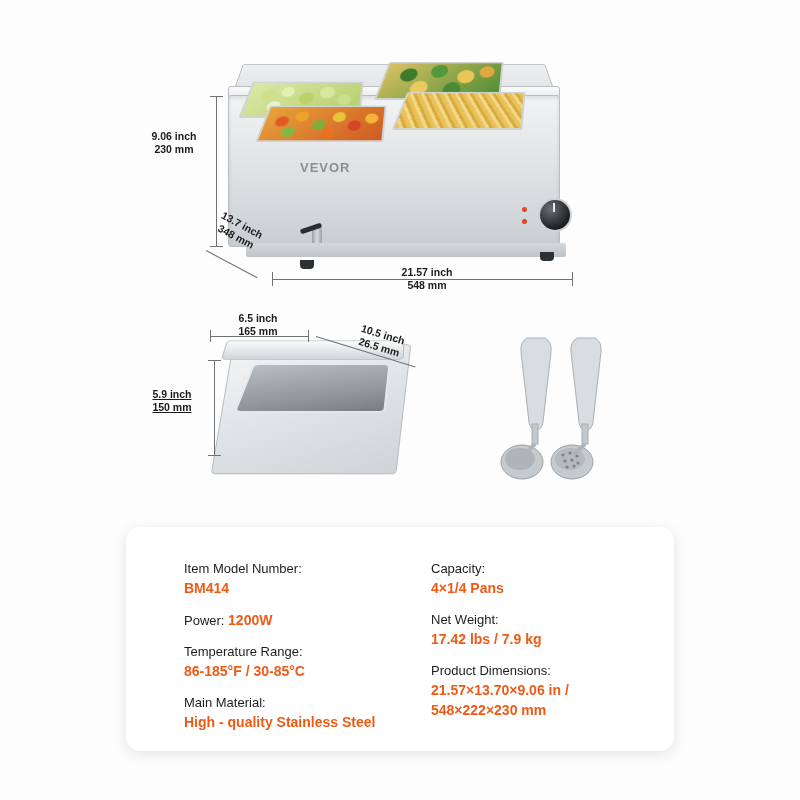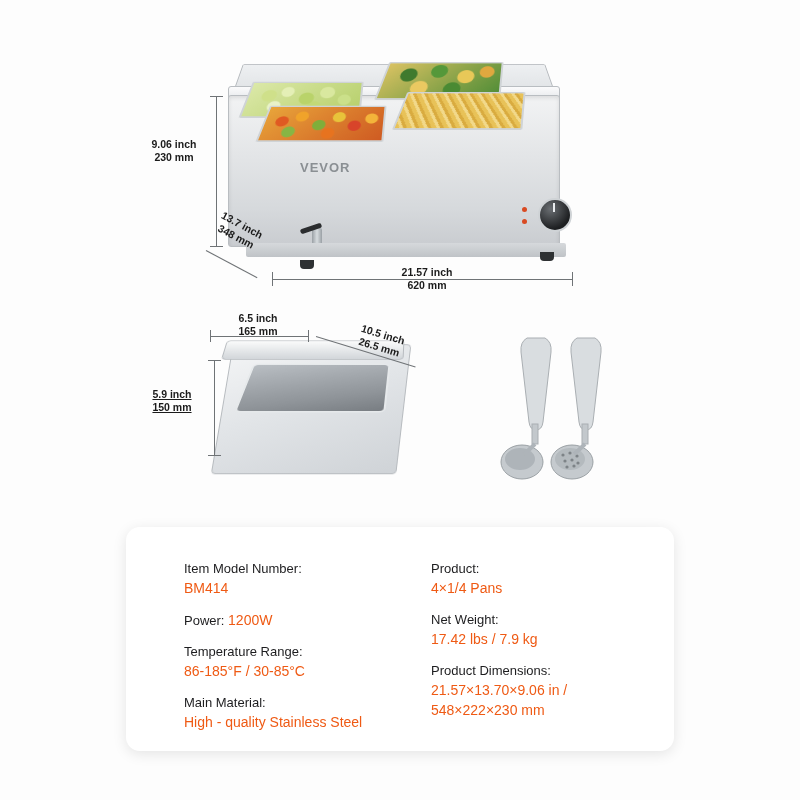--- a/index.html
+++ b/index.html
@@ -237,21 +237,21 @@
   .spec-col { width: 215px; }
   .spec-item { margin-bottom: 12px; }
   .spec-label {
     font-size: 13px;
     color: #1d1d1f;
     line-height: 19px;
   }
   .spec-value {
     font-size: 14px;
     color: #ef5a14;
-    font-weight: normal;
+    font-weight: bold;
     line-height: 20px;
     white-space: pre-line;
   }
   .spec-inline .spec-label { display: inline; }
   .spec-inline .spec-value { display: inline; text-align: center; }
 </style>
 </head>
 <body>
 
 <div class="page">
@@ -276,32 +276,32 @@
     <div class="tap"></div>
     <div class="tap-handle"></div>
 
     <div class="base-shadow"></div>
     <div class="foot foot-1"></div>
     <div class="foot foot-2"></div>
 
     <div class="dimline dim-v" style="left:216px; top:96px; height:150px;"></div>
     <div class="tick" style="left:210px; top:96px; width:13px; height:1px;"></div>
     <div class="tick" style="left:210px; top:246px; width:13px; height:1px;"></div>
-    <div class="dimlabel" style="left:136px; top:130px; width:76px;margin-top:8px;">9.06 inch
+    <div class="dimlabel" style="left:136px; top:130px; width:76px;">9.06 inch
 230 mm</div>
 
     <div class="dimline" style="left:206px; top:250px; width:58px; height:1px; transform:rotate(28deg); transform-origin:left center;"></div>
     <div class="dimlabel" style="left:196px; top:218px; width:86px; transform:rotate(28deg);">13.7 inch
 348 mm</div>
 
     <div class="dimline dim-h" style="left:272px; top:279px; width:300px;"></div>
     <div class="tick dim-v" style="left:272px; top:272px; width:1px; height:14px;"></div>
     <div class="tick dim-v" style="left:572px; top:272px; width:1px; height:14px;"></div>
     <div class="dimlabel" style="left:372px; top:266px; width:110px;">21.57 inch
-620 mm</div>
+548 mm</div>
   </div>
 
   <div>
     <div class="pan-box"></div>
     <div class="pan-rim"></div>
     <div class="pan-inner"></div>
 
     <div class="dimline dim-h" style="left:210px; top:336px; width:98px;"></div>
     <div class="tick dim-v" style="left:210px; top:330px; width:1px; height:12px;"></div>
     <div class="tick dim-v" style="left:308px; top:330px; width:1px; height:12px;"></div>
@@ -364,21 +364,21 @@
           <div class="spec-value">86-185°F / 30-85°C</div>
         </div>
         <div class="spec-item">
           <div class="spec-label">Main Material:</div>
           <div class="spec-value">High - quality Stainless Steel</div>
         </div>
       </div>
 
       <div class="spec-col">
         <div class="spec-item">
-          <div class="spec-label">Product:</div>
+          <div class="spec-label">Capacity:</div>
           <div class="spec-value">4×1/4 Pans</div>
         </div>
         <div class="spec-item">
           <div class="spec-label">Net Weight:</div>
           <div class="spec-value">17.42 lbs / 7.9 kg</div>
         </div>
         <div class="spec-item">
           <div class="spec-label">Product Dimensions:</div>
           <div class="spec-value">21.57×13.70×9.06 in /
 548×222×230 mm</div>

